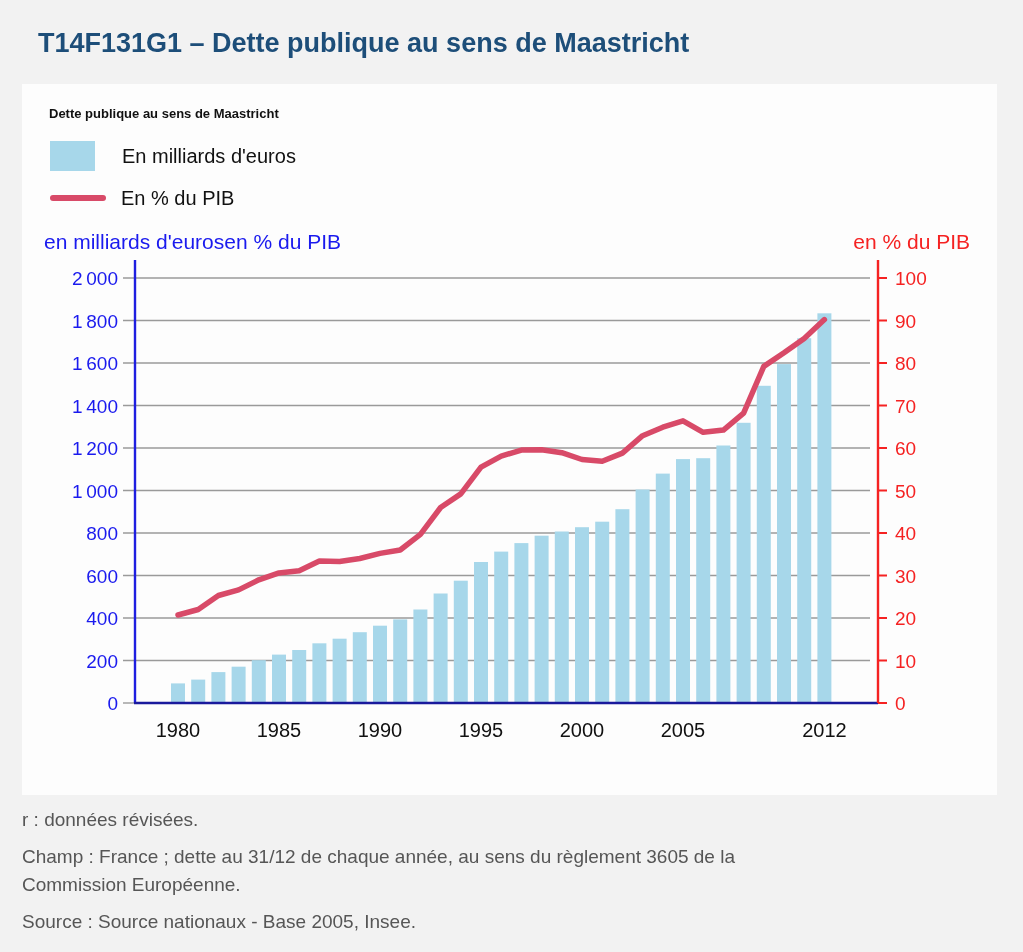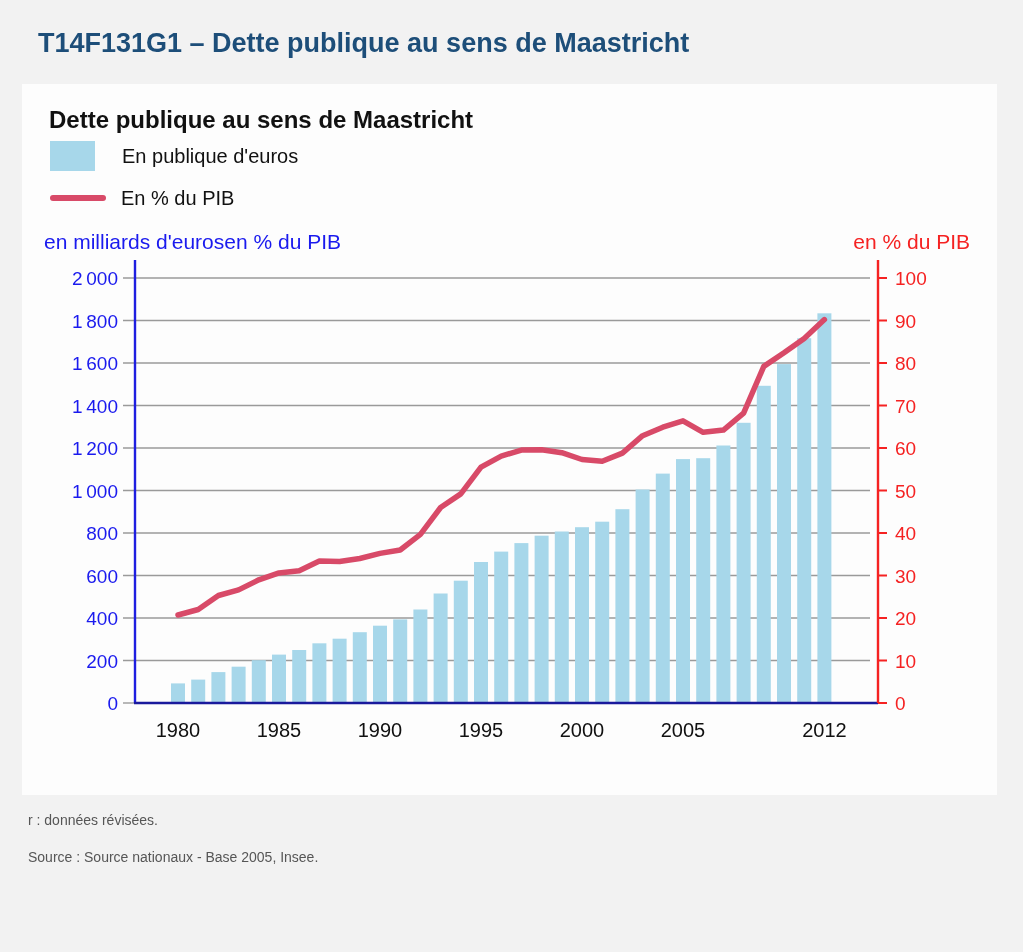--- a/index.html
+++ b/index.html
@@ -12,56 +12,56 @@
   .page-title{
     position:absolute;left:38px;top:28px;
     font-size:27px;font-weight:bold;color:var(--c-title,#1d4e79);
   }
   .panel{
     position:absolute;left:22px;top:84px;width:975px;height:711px;
     background:var(--c-panel,#fdfdfd);
   }
   .chart-title{
     position:absolute;left:27px;top:22px;
-    font-size:24px;font-weight:bold;color:#111;
+    font-size:13px;font-weight:bold;color:#111;
   }
   .legend{position:absolute;left:28px;top:57px}
   .legend-row{display:flex;align-items:center;margin-bottom:12px}
   .legend-row.row-bar{height:30px}
   .legend-row.row-line{height:30px}
   .swatch-bar{width:45px;height:30px;background:var(--c-bar,#a7d7ea);margin-right:27px;flex:none}
   .swatch-line{width:56px;height:6px;border-radius:3px;background:var(--c-line,#d84a68);margin-right:15px;flex:none}
   .legend-label{font-size:20px;color:#111;white-space:nowrap}
   .axis-headers{
     position:absolute;left:22px;right:27px;top:146px;
     display:flex;justify-content:space-between;align-items:flex-start;
     font-size:21px;white-space:nowrap;
   }
   .left-axis-title{color:var(--c-left_text,#1a1aee)}
   .right-axis-title{color:var(--c-right_axis,#f52222)}
   #chart{position:absolute;left:0;top:171px;width:975px;height:505px}
   #chart svg{display:block}
   .footnotes{
-    position:absolute;left:28px;top:806px;width:940px;
-    font-size:14px;line-height:28px;color:var(--c-footnote,#565656);
+    position:absolute;left:22px;top:806px;width:940px;
+    font-size:19px;line-height:28px;color:var(--c-footnote,#565656);
   }
   .footnotes p{margin:0 0 9px;white-space:pre-line}
 </style>
 </head>
 <body>
 
 <div class="page-title">T14F131G1 – Dette publique au sens de Maastricht</div>
 
 <div class="panel">
   <div class="chart-title">Dette publique au sens de Maastricht</div>
 
   <div class="legend">
     <div class="legend-row row-bar">
       <span class="swatch-bar"></span>
-      <span class="legend-label">En publique d'euros</span>
+      <span class="legend-label">En milliards d'euros</span>
     </div>
     <div class="legend-row row-line">
       <span class="swatch-line"></span>
       <span class="legend-label">En % du PIB</span>
     </div>
   </div>
 
   <div class="axis-headers">
     <span class="left-axis-title">en milliards d'eurosen % du PIB</span>
     <span class="right-axis-title">en % du PIB</span>
@@ -166,14 +166,16 @@
           <text x="560.0" y="482" text-anchor="middle" fill="#111111" font-size="20">2000</text>
           <text x="661.0" y="482" text-anchor="middle" fill="#111111" font-size="20">2005</text>
           <text x="802.4" y="482" text-anchor="middle" fill="#111111" font-size="20">2012</text>
         </g>
       </svg>
     </div>
 </div>
 
 <div class="footnotes">
   <p>r : données révisées.</p>
+  <p>Champ : France ; dette au 31/12 de chaque année, au sens du règlement 3605 de la
+Commission Européenne.</p>
   <p>Source : Source nationaux - Base 2005, Insee.</p>
 </div>
 
 </body></html>

